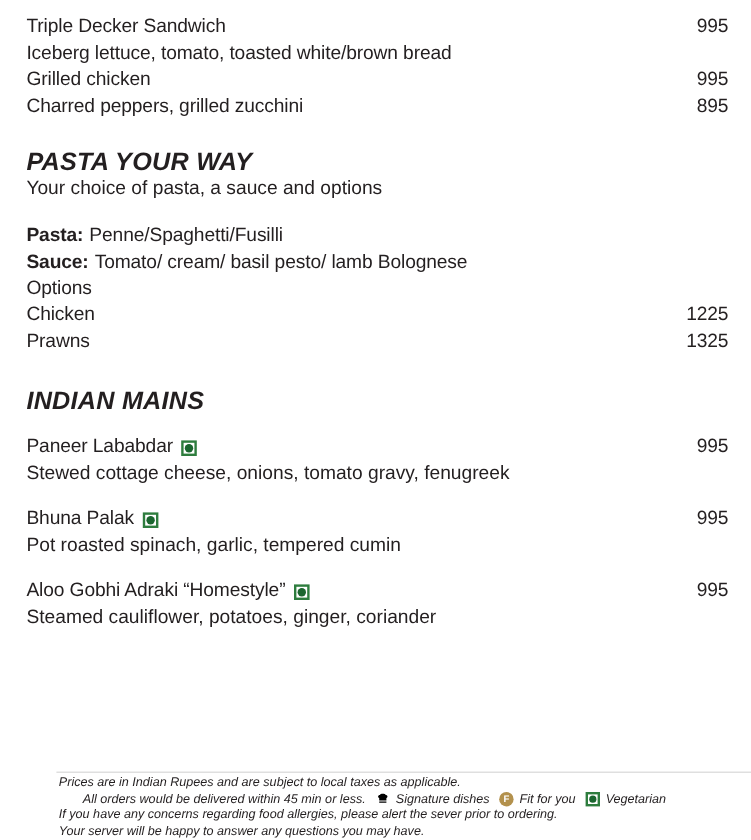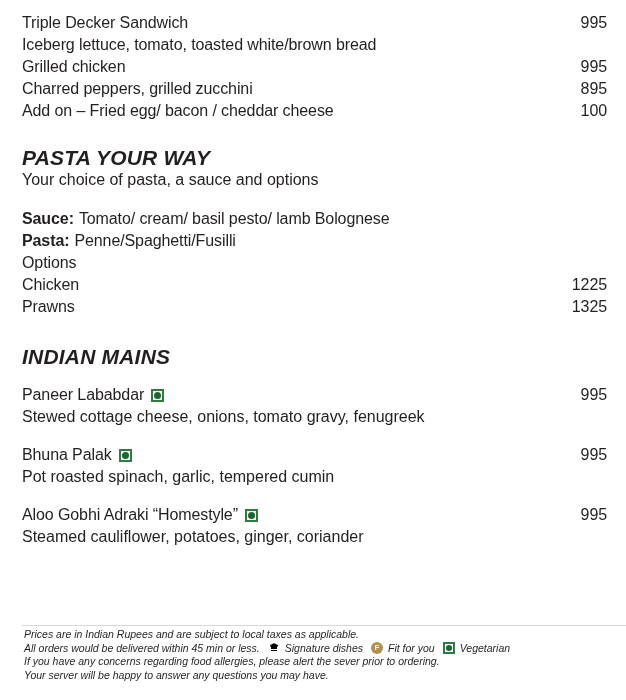--- a/index.html
+++ b/index.html
@@ -55,37 +55,38 @@
   }
   .veg-icon .veg-dot {
     width: 7px; height: 7px;
     border-radius: 50%;
     background: #1b662f;
   }
 
   
   .footer {
     position: absolute;
-    left: 0; right: 0; bottom: 18px;
+    left: 0; right: 0; bottom: 0; padding-left: 25px;
   }
   .footer-divider {
     border-top: 1px solid #d8d8d8;
     margin-left: 22px;
   }
   .footer-text {
     padding: 2px 10px 0 24px;
     font-size: 10.5px;
     line-height: 13.5px;
     font-style: italic;
     color: #231f20;
   }
   .footer-line2 {
     display: flex;
     gap: 5px;
     flex-wrap: nowrap;
+    margin-left: 20px;
   }
   .sig-icon { display: inline-flex; flex: none; margin-left: 3px; }
   .fit-icon {
     display: inline-flex;
     width: 12px; height: 12px;
     border-radius: 50%;
     background: #b3914d;
     color: #ffffff;
     font-style: normal;
     font-weight: bold;
@@ -115,40 +116,36 @@
       <span>Iceberg lettuce, tomato, toasted white/brown bread</span>
     </div>
     <div class="row">
       <span>Grilled chicken</span>
       <span class="price">995</span>
     </div>
     <div class="row">
       <span>Charred peppers, grilled zucchini</span>
       <span class="price">895</span>
     </div>
-    <div class="row">
-      <span>Add on – Fried egg/ bacon / cheddar cheese</span>
-      <span class="price">100</span>
-    </div>
   </div>
 
   <div>
     <div class="pasta-header-block">
       <div class="section-header">PASTA YOUR WAY</div>
       <div class="subtitle">Your choice of pasta, a sauce and options</div>
     </div>
     <div class="pasta-rows">
       <div class="row">
         <span>
+          <span class="label">Pasta:</span><span>Penne/Spaghetti/Fusilli</span>
+        </span>
+      </div>
+      <div class="row">
+        <span>
           <span class="label">Sauce:</span><span>Tomato/ cream/ basil pesto/ lamb Bolognese</span>
-        </span>
-      </div>
-      <div class="row">
-        <span>
-          <span class="label">Pasta:</span><span>Penne/Spaghetti/Fusilli</span>
         </span>
       </div>
       <div class="row">
         <span>Options</span>
       </div>
       <div class="row">
         <span>Chicken</span>
         <span class="price">1225</span>
       </div>
       <div class="row">

